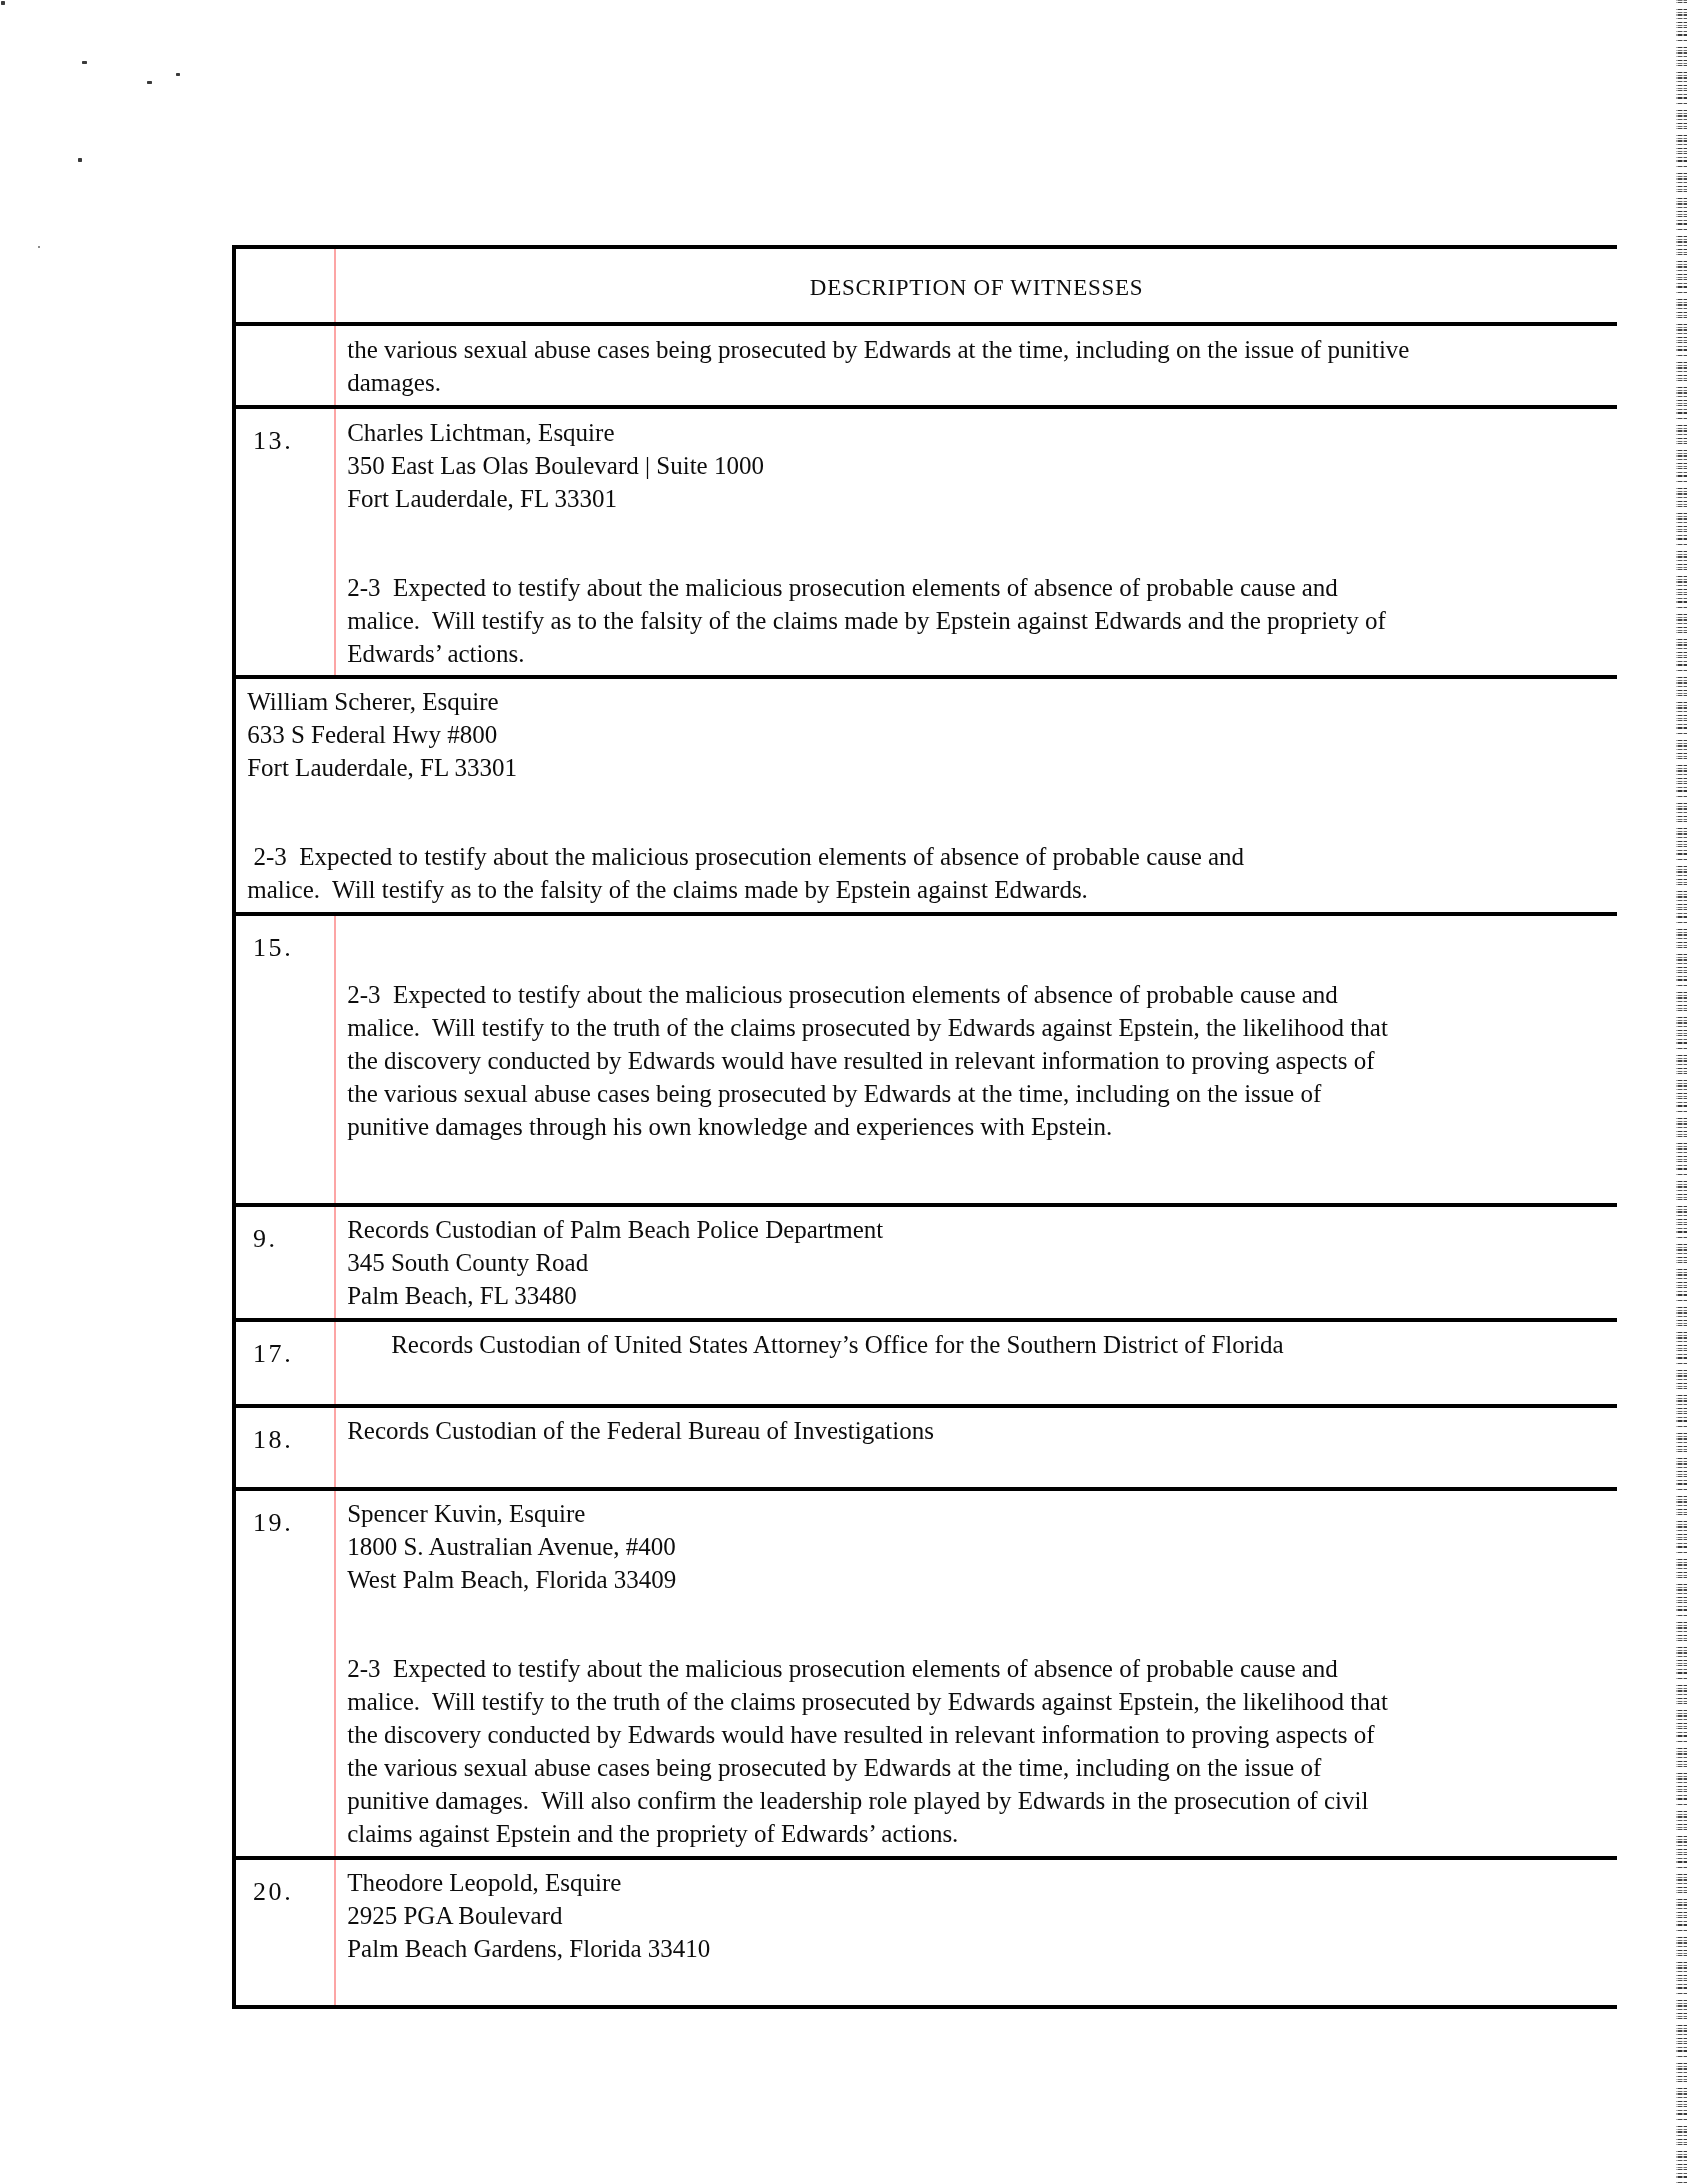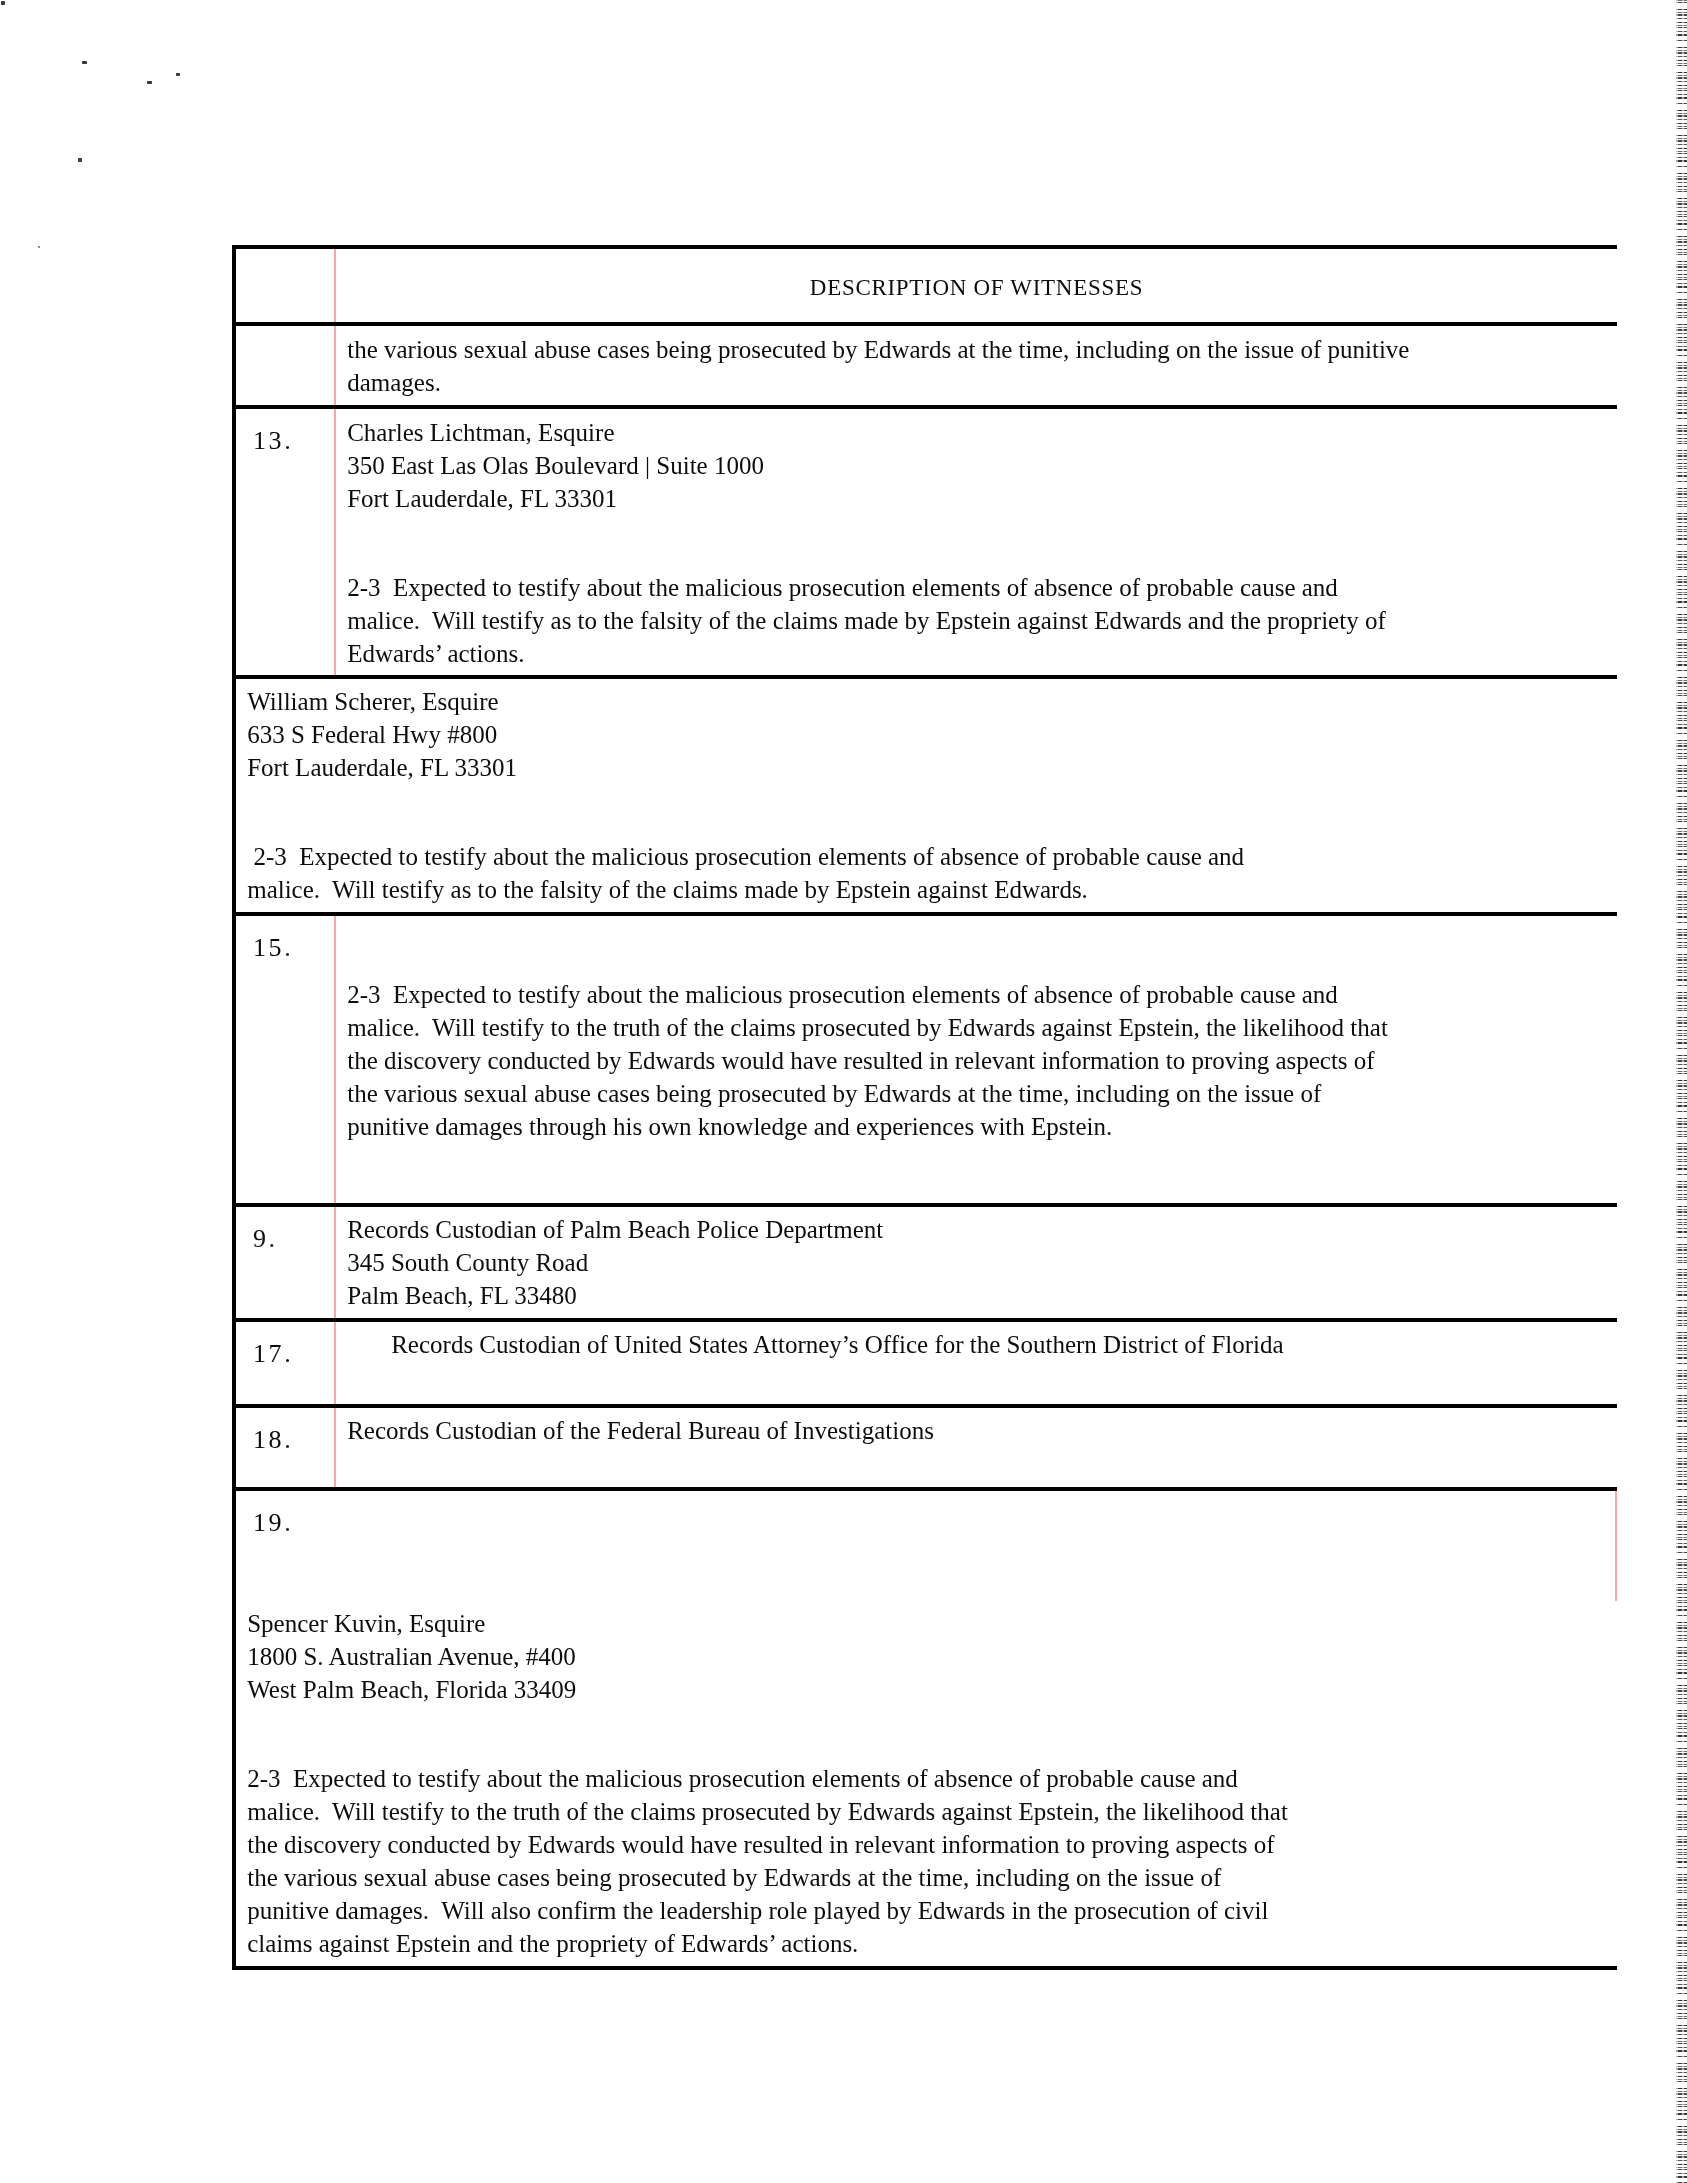--- a/index.html
+++ b/index.html
@@ -67,21 +67,21 @@
     padding:4px 0 0 0;
     letter-spacing:0.7px;
   }
   .cont-row{min-height:83px;}
   .r13{min-height:253px;}
   .r14{min-height:232px;}
   .r15{min-height:291px;}
   .r16{min-height:110px;}
   .r17{min-height:86px;gap:44px;}
   .r18{min-height:83px;}
-  .r19{min-height:352px;flex-direction:column;}
+  .r19{min-height:352px;}
   .r20{min-height:149px;}
   .testimony{margin-top:56px;}
 </style>
 </head>
 <body>
 
 <div class="page">
 
   <div class="speck sp1"></div>
   <div class="speck sp2"></div>
@@ -151,16 +151,22 @@
       <div class="desc-cell"><div>Spencer Kuvin, Esquire
 1800 S. Australian Avenue, #400
 West Palm Beach, Florida 33409</div><div class="testimony">2-3  Expected to testify about the malicious prosecution elements of absence of probable cause and
 malice.  Will testify to the truth of the claims prosecuted by Edwards against Epstein, the likelihood that
 the discovery conducted by Edwards would have resulted in relevant information to proving aspects of
 the various sexual abuse cases being prosecuted by Edwards at the time, including on the issue of
 punitive damages.  Will also confirm the leadership role played by Edwards in the prosecution of civil
 claims against Epstein and the propriety of Edwards’ actions.</div></div>
     </div>
 
+    <div class="row r20">
+      <div class="num-cell">20.</div>
+      <div class="desc-cell"><div>Theodore Leopold, Esquire
+2925 PGA Boulevard
+Palm Beach Gardens, Florida 33410</div></div>
+    </div>
 
   </div>
 </div>
 
 
 </body></html>

